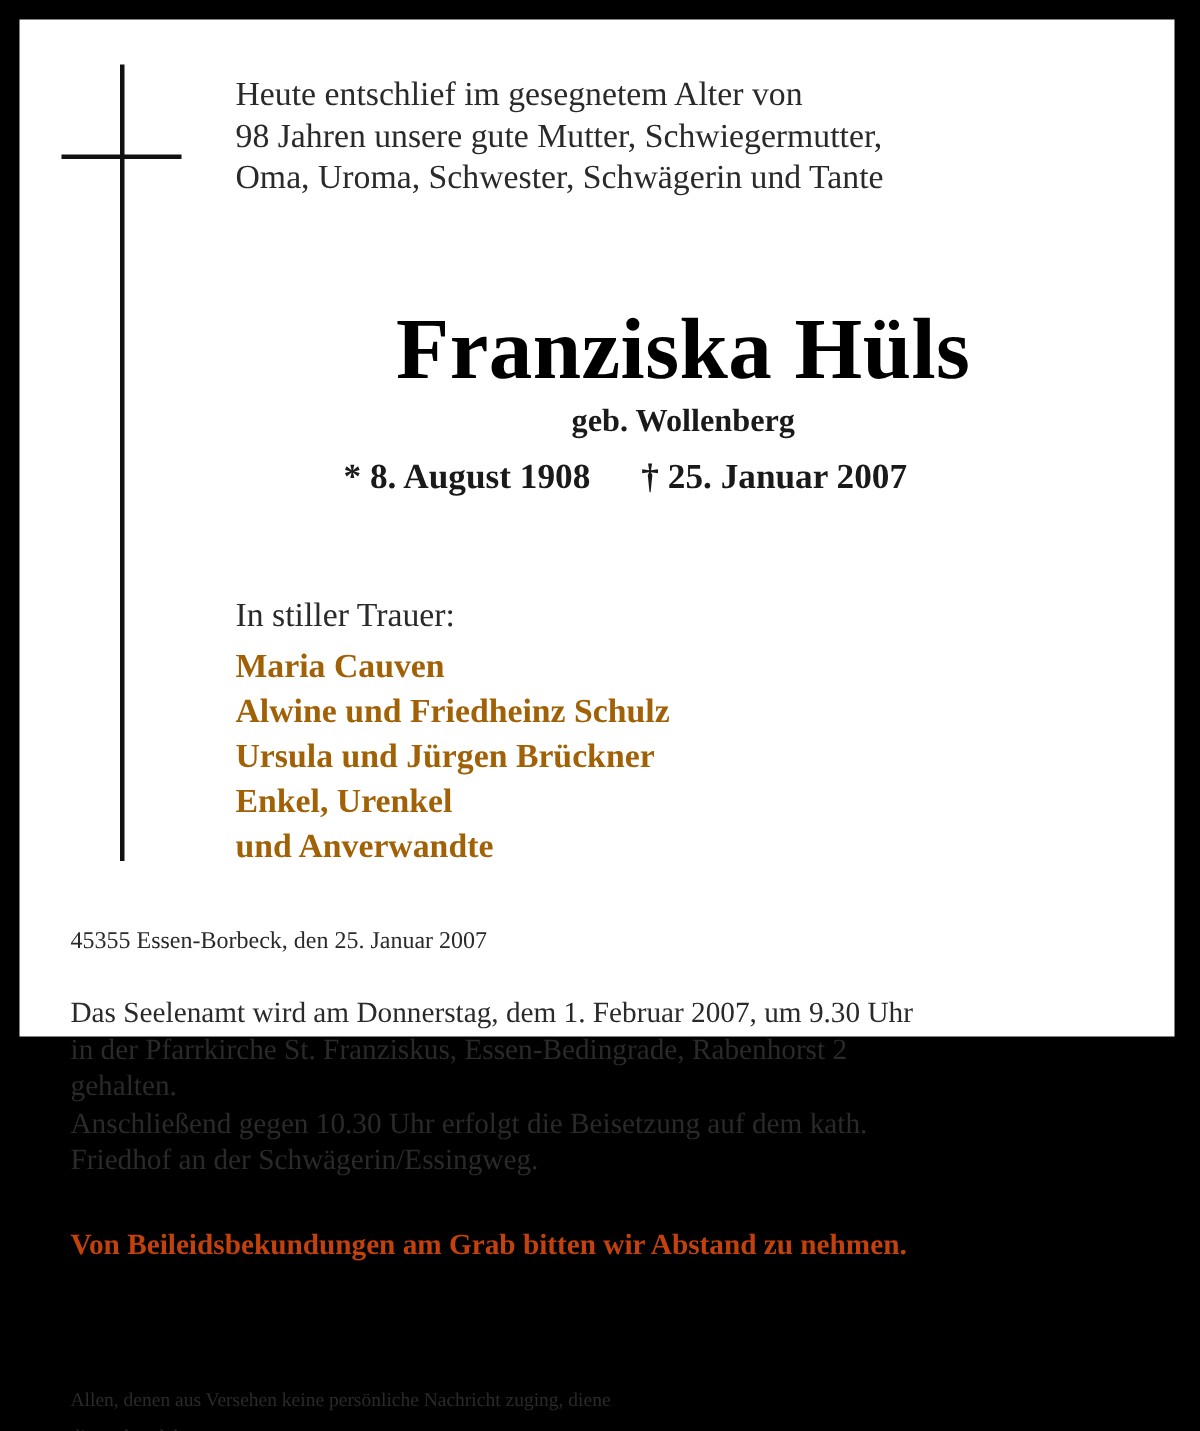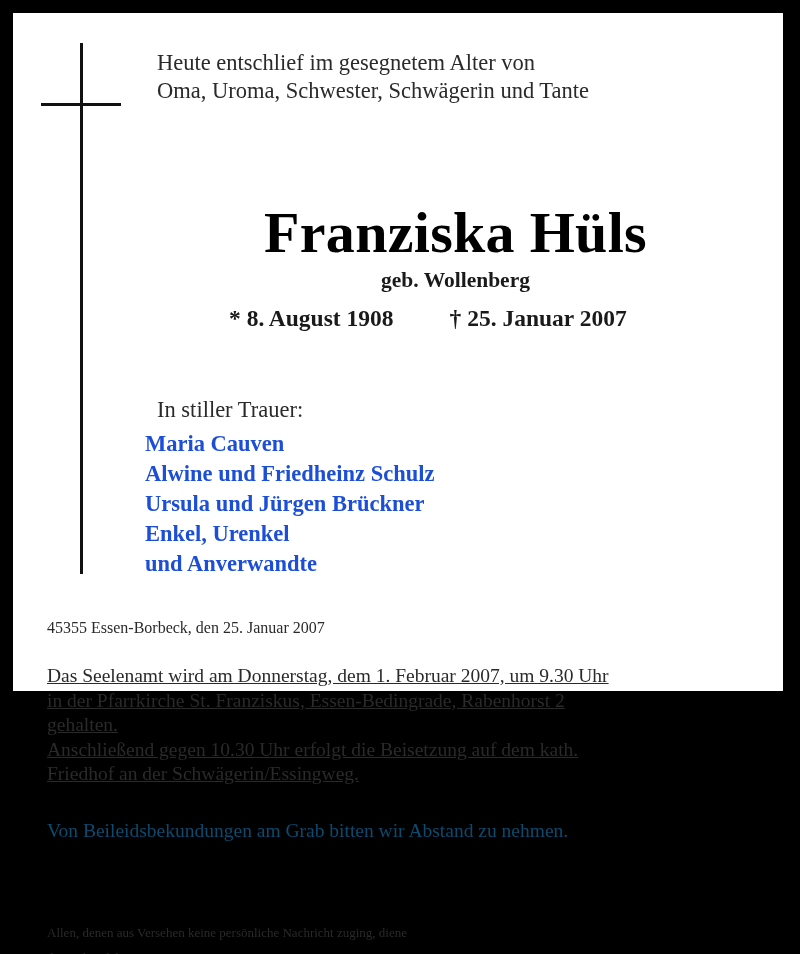--- a/index.html
+++ b/index.html
@@ -20,54 +20,55 @@
       font-size: 58px; font-weight: bold; color: #000; letter-spacing: 0.3px;
     }
     .maiden {
       position: absolute; left: 0; width: 885px; top: 255px; text-align: center;
       font-size: 21.5px; font-weight: bold; color: #1a1a1a;
     }
     .dates {
       position: absolute; left: 216px; top: 292px; font-size: 23.5px; font-weight: bold; color: #1a1a1a;
       white-space: nowrap;
     }
-    .dates .death { margin-left: 56px; }
+    .dates .death { margin-left: 34px; }
     .mourn-label {
       position: absolute; left: 144px; top: 384px; font-size: 22.5px; color: #2a2a2a;
     }
     .mourners {
-      position: absolute; left: 132px; top: 416px; font-size: 22.5px; line-height: 30px;
-      font-weight: bold; color: #1d4ed8;
+      position: absolute; left: 144px; top: 416px; font-size: 22.5px; line-height: 30px;
+      font-weight: bold; color: #a16207;
     }
     .mourners div { white-space: nowrap; }
     .place-date {
       position: absolute; left: 34px; top: 606px; font-size: 16px; color: #2a2a2a; white-space: nowrap;
     }
     .details {
       position: absolute; left: 34px; top: 651px; width: 740px;
-      font-size: 19.5px; line-height: 24.5px; color: #2a2a2a; text-decoration: underline;
+      font-size: 19.5px; line-height: 24.5px; color: #2a2a2a;
     }
     .details div { white-space: nowrap; }
     .condolence {
-      position: absolute; left: 34px; top: 807px; font-size: 19.5px; color: #0c4a6e; white-space: nowrap;
+      position: absolute; left: 34px; top: 807px; font-size: 19.5px; color: #c2410c; white-space: nowrap; font-weight: bold;
     }
     .closing {
       position: absolute; left: 34px; top: 908px; font-size: 13px; line-height: 24.5px; color: #2a2a2a;
     }
     .closing div { white-space: nowrap; }
   </style>
 </head>
 <body>
 
 <div class="card">
   <div class="cross-v"></div>
   <div class="cross-h"></div>
 
   <div class="intro">
     <div>Heute entschlief im gesegnetem Alter von</div>
+    <div>98 Jahren unsere gute Mutter, Schwiegermutter,</div>
     <div>Oma, Uroma, Schwester, Schwägerin und Tante</div>
   </div>
 
   <div class="name">Franziska Hüls</div>
   <div class="maiden">geb. Wollenberg</div>
 
   <div class="dates">
     <span>* 8. August 1908</span><span class="death">† 25. Januar 2007</span>
   </div>
 

